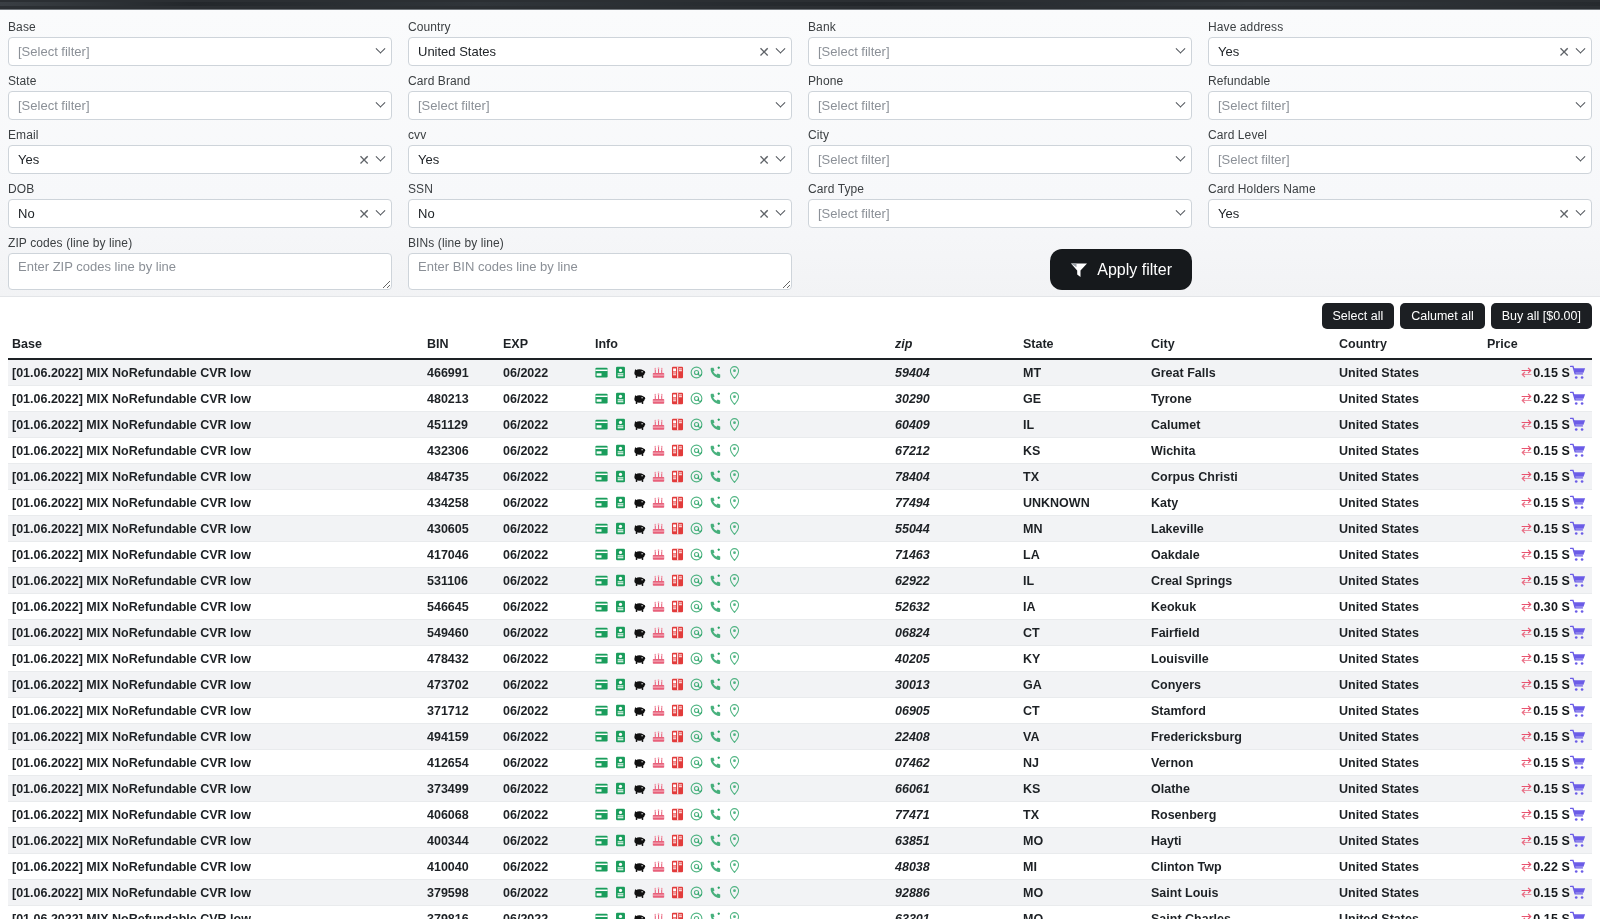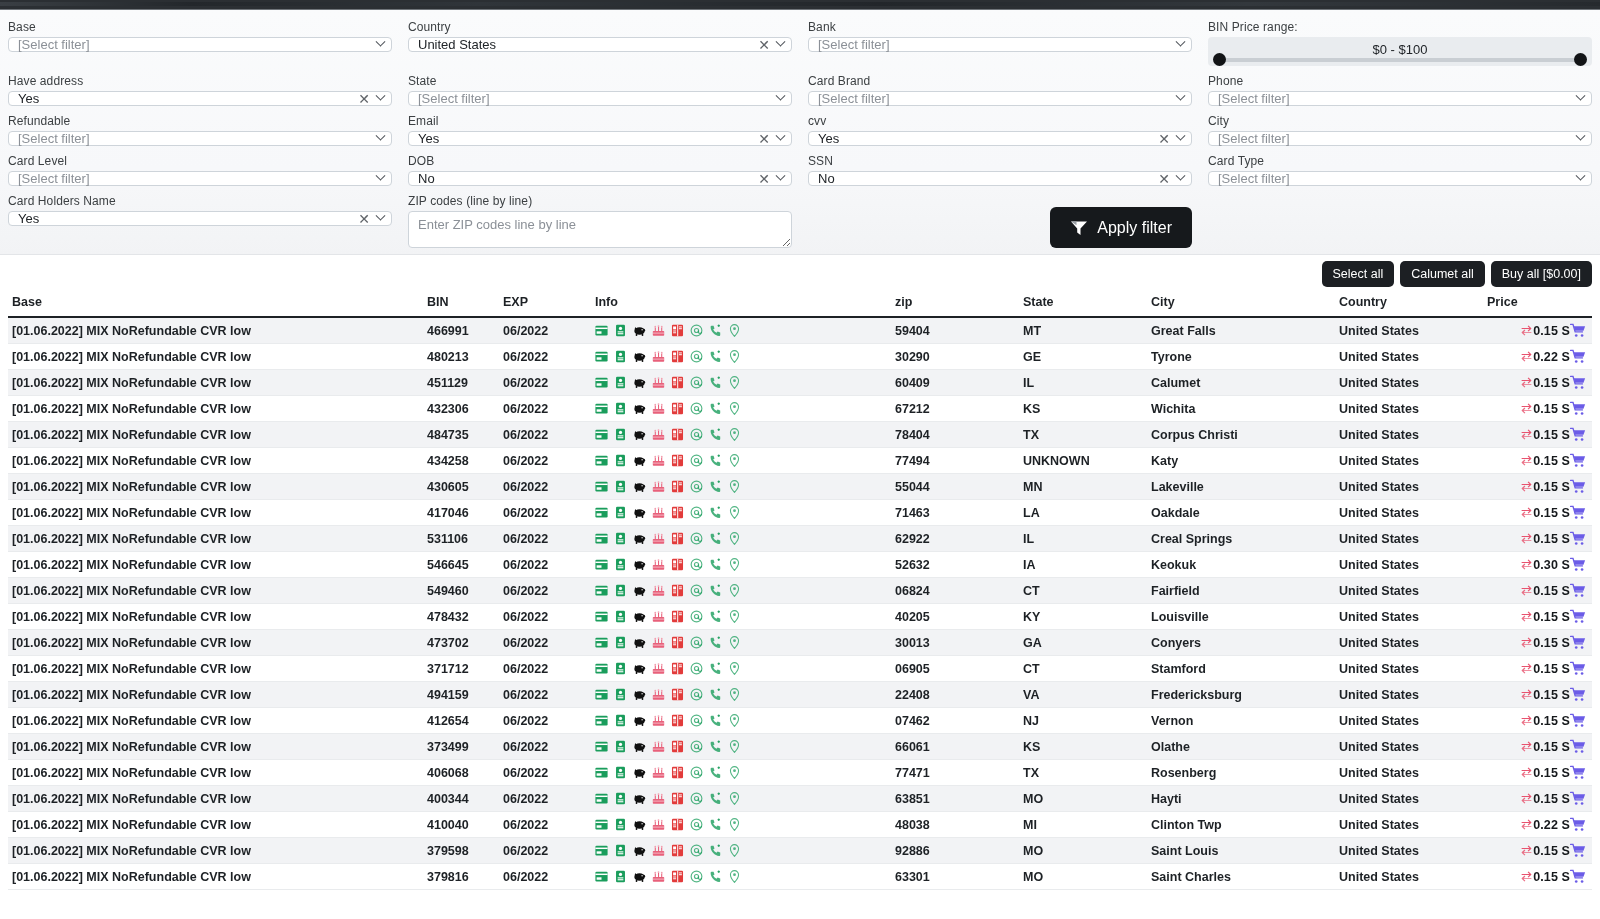--- a/index.html
+++ b/index.html
@@ -37,21 +37,21 @@
   }
   .field { display: flex; flex-direction: column; }
   .field-label {
     font-size: 12px;
     color: #3c4043;
     margin-bottom: 3px;
     line-height: 14px;
     letter-spacing: .1px;
   }
   .select-box {
-    height: 15px;
+    height: 29px;
     background: #ffffff;
     border: 1px solid #ced4da;
     border-radius: 4px;
     display: flex;
     align-items: center;
     padding: 0 7px 0 9px;
     font-size: 13px;
     color: #212529;
     position: relative;
   }
@@ -120,21 +120,21 @@
   .apply-cell {
     display: flex;
     align-items: flex-end;
     justify-content: flex-end;
     padding-bottom: 0px;
   }
   .btn-apply {
     background: #16191c;
     color: #ffffff;
     border: none;
-    border-radius: 6px;
+    border-radius: 12px;
     height: 41px;
     padding: 0 20px;
     font-size: 16px;
     display: inline-flex;
     align-items: center;
     gap: 9px;
     cursor: pointer;
     font-family: "Liberation Sans", sans-serif;
   }
 
@@ -181,21 +181,21 @@
     border-bottom: 1px solid #e9ebed;
     white-space: nowrap;
   }
   table.grid tbody tr:nth-child(odd) { background: #f2f3f5; }
   table.grid tbody tr:nth-child(even) { background: #ffffff; }
 
   .col-base   { width: 415px; }
   .col-bin    { width: 76px; }
   .col-exp    { width: 92px; }
   .col-info   { width: 300px; }
-  .col-zip    { width: 128px; }
+  .col-zip    { width: 128px; font-style: italic; }
   .col-state  { width: 128px; }
   .col-city   { width: 188px; }
   .col-country{ width: 148px; }
   .col-price  { width: auto; }
 
   .info-icons { display: flex; align-items: center; gap: 6px; }
   .ic { width: 13px; height: 13px; display: inline-block; flex: none; }
 
   .price-cell { display: flex; align-items: center; justify-content: flex-end; padding-right: 2px; }
   .price-val { font-weight: bold; font-size: 12.5px; color: #16191c; letter-spacing: .1px; }
@@ -228,30 +228,20 @@
     </div>
 
     <div class="field">
       <span class="field-label">Bank</span>
       <div class="select-box">
         <span class="val placeholder">[Select filter]</span>
         <span class="caret-thin"></span>
       </div>
     </div>
 
-    <div class="field">
-      <span class="field-label">BIN Price range:</span>
-      <div class="slider-wrap">
-        <span class="slider-label">$0 - $100</span>
-        <div class="slider-track">
-          <span class="slider-knob left"></span>
-          <span class="slider-knob right"></span>
-        </div>
-      </div>
-    </div>
 
     <div class="field">
       <span class="field-label">Have address</span>
       <div class="select-box">
         <span class="val">Yes</span>
         <span class="clear-x">✕</span>
         <span class="caret-thin"></span>
       </div>
     </div>
 
@@ -354,20 +344,24 @@
         <span class="clear-x">✕</span>
         <span class="caret-thin"></span>
       </div>
     </div>
 
     <div class="field">
       <span class="field-label">ZIP codes (line by line)</span>
       <textarea class="ta" placeholder="Enter ZIP codes line by line" style=""></textarea>
     </div>
 
+    <div class="field">
+      <span class="field-label">BINs (line by line)</span>
+      <textarea class="ta" placeholder="Enter BIN codes line by line" style=""></textarea>
+    </div>
 
     <div class="apply-cell">
       <button class="btn-apply">
         <svg width="18" height="16" viewBox="0 0 18 16">
           <path d="M1 1.5 L17 1.5 L10.5 8.5 L10.5 15 L7.2 12.6 L7.2 8.5 Z" fill="#ffffff"></path>
           <path d="M1 1.5 L6.5 1.5 L6.5 5.2 Z" fill="#9aa0a6"></path>
         </svg>
         <span>Apply filter</span>
       </button>
     </div>

